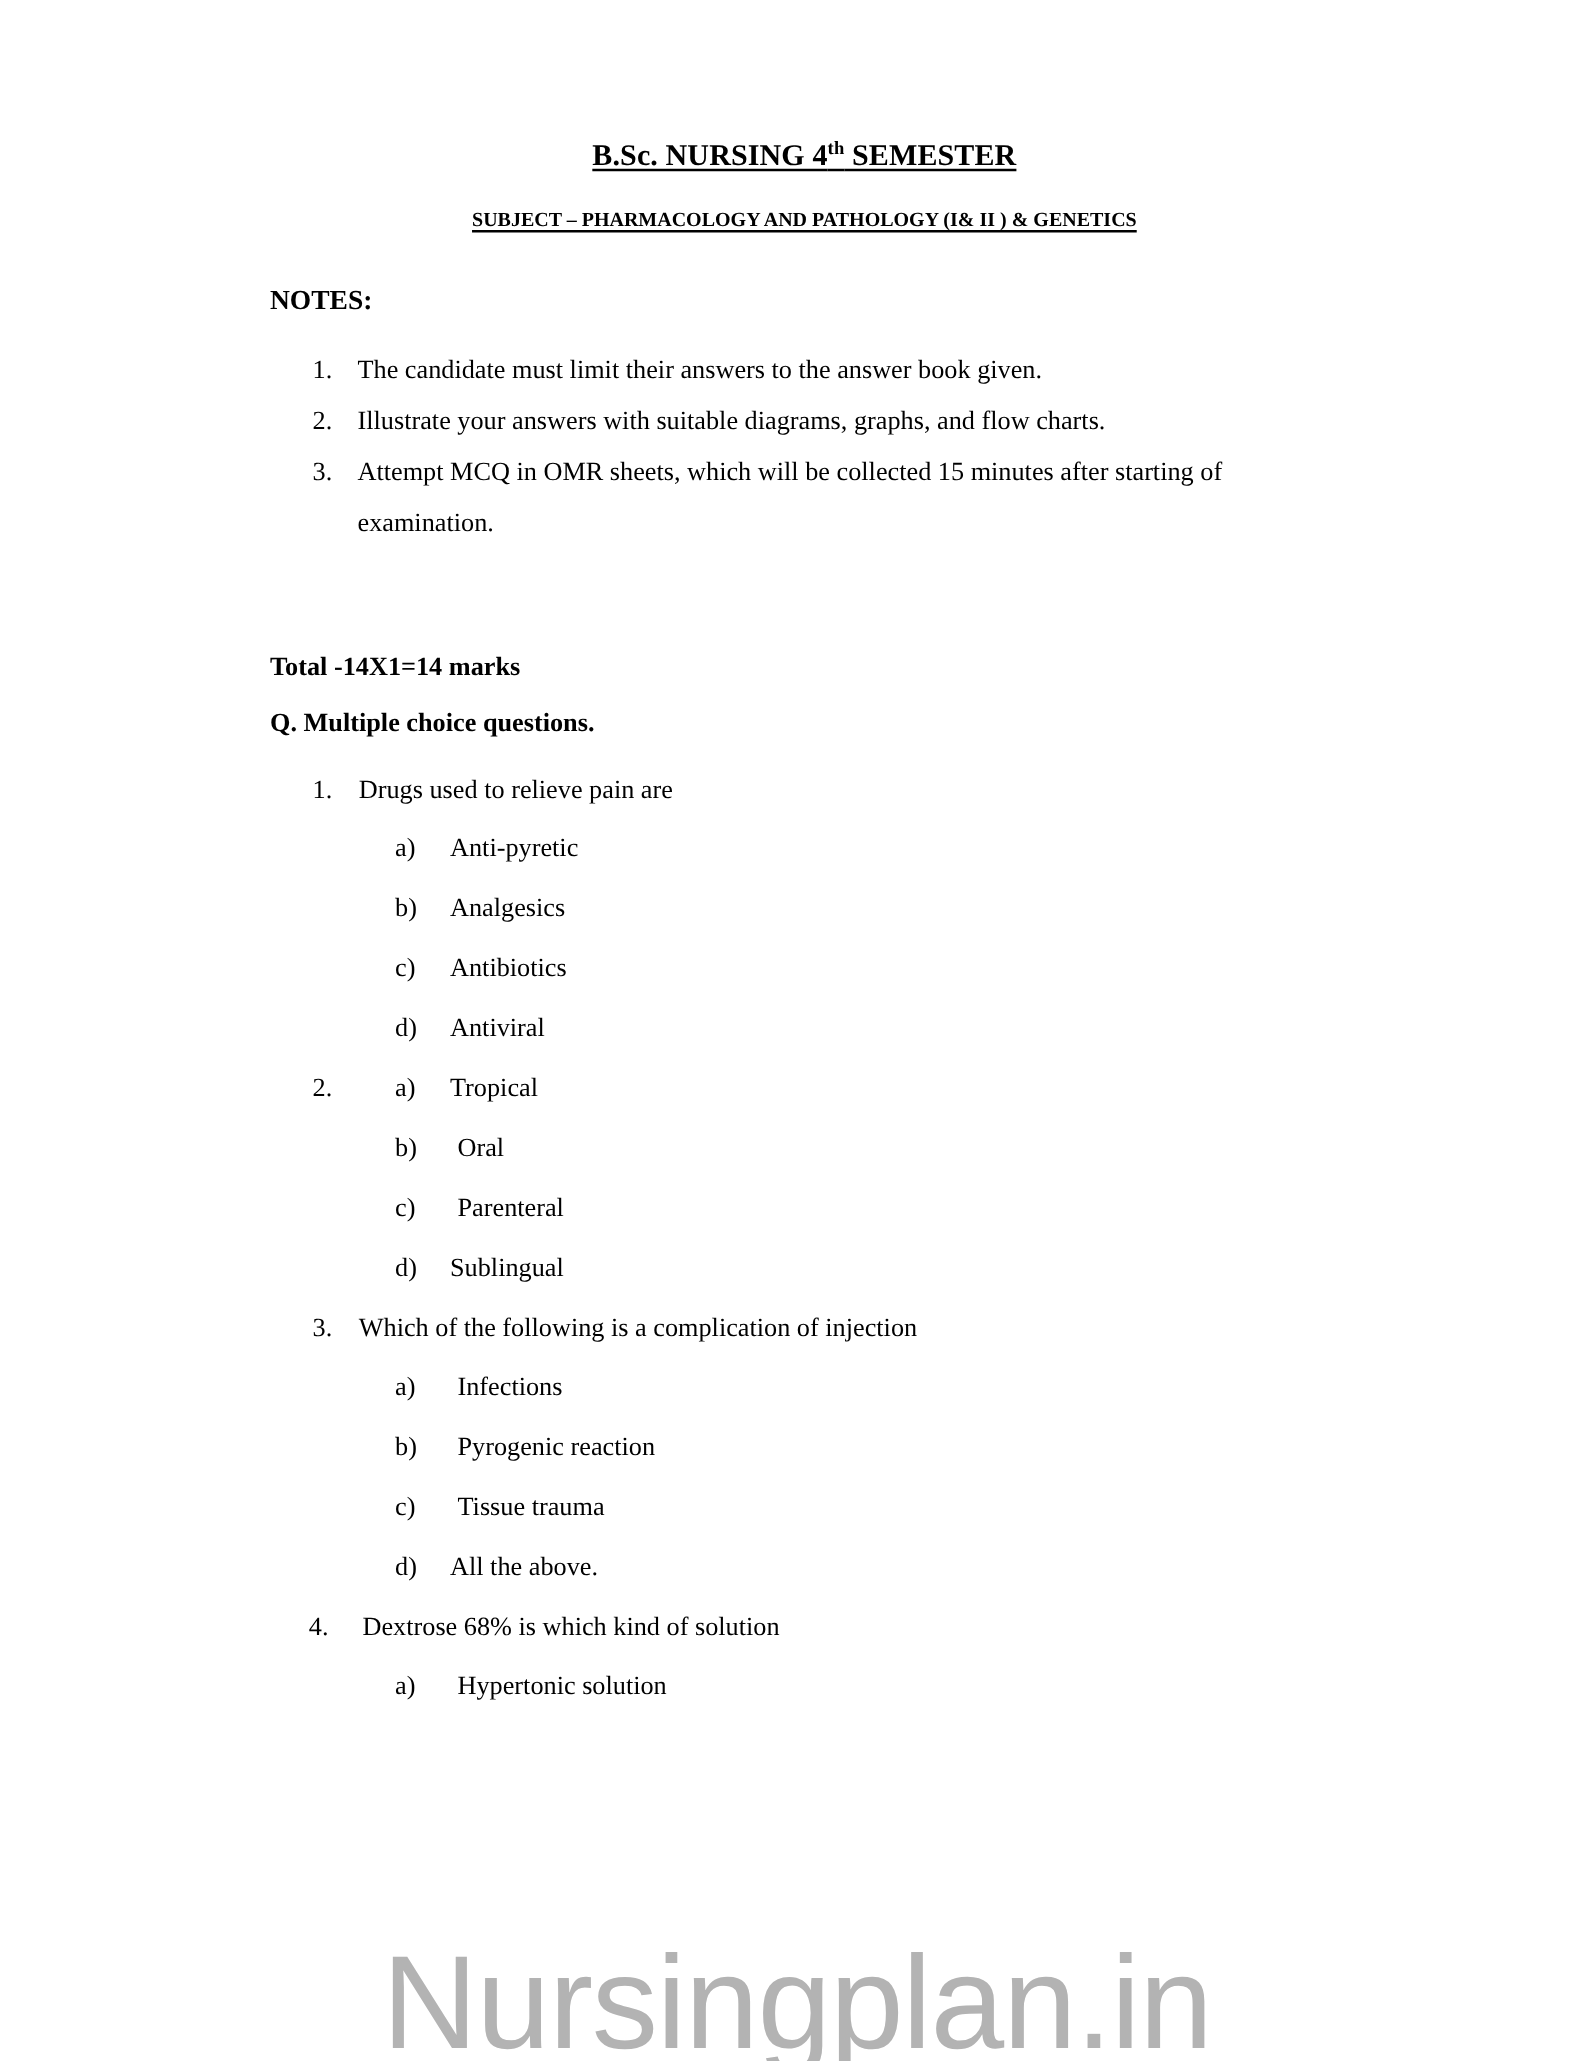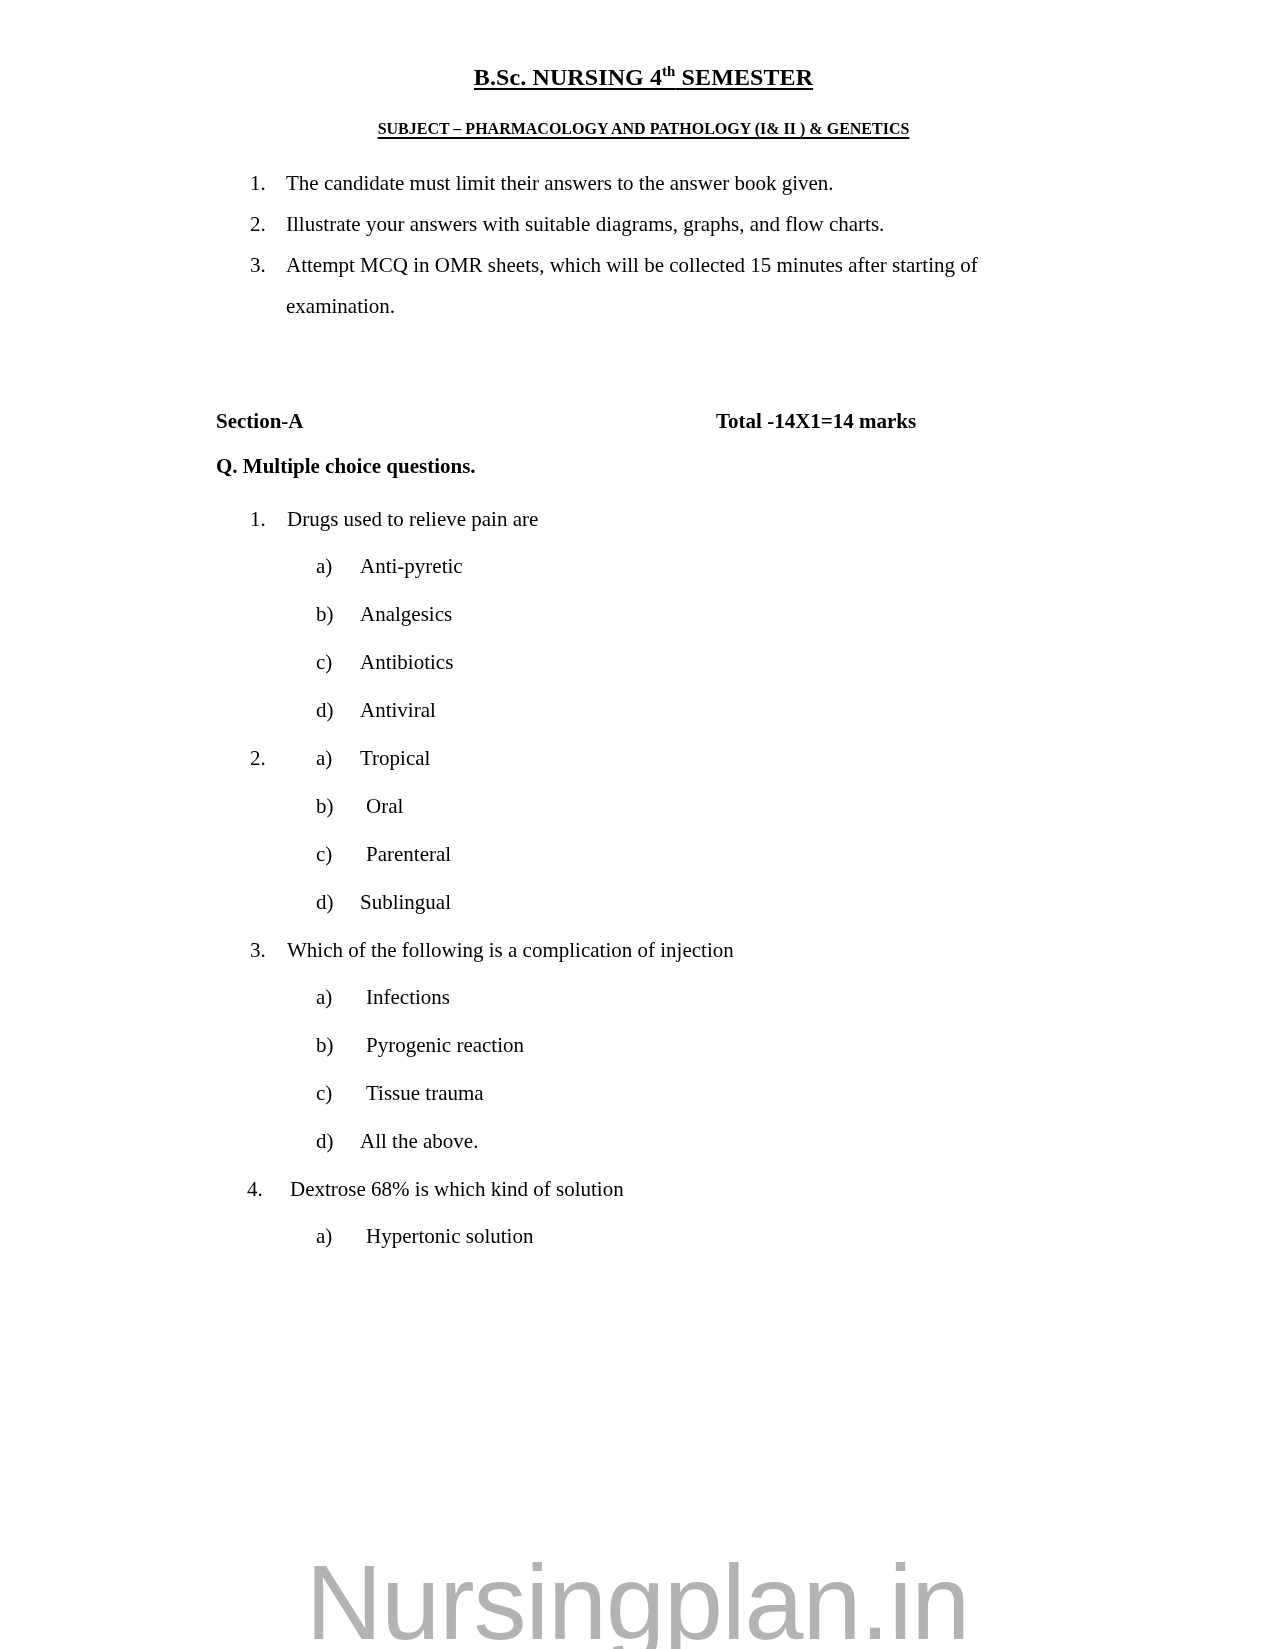--- a/index.html
+++ b/index.html
@@ -23,21 +23,21 @@
   }
   .content {
     position: absolute;
     left: 216px;
     top: 0;
     width: 855px;
   }
 
   
   .title-block {
-    padding-top: 64px;
+    padding-top: 112px;
     text-align: center;
   }
   .doc-title {
     font-size: 24px;
     font-weight: bold;
     letter-spacing: 0.1px;
     line-height: 1.1;
     margin: 0;
   }
   .doc-title .u {
@@ -193,38 +193,38 @@
 
     <div class="title-block">
       <div class="doc-title"><span class="u"><span>B.Sc. NURSING 4</span><sup>th</sup><span> SEMESTER</span></span></div>
     </div>
 
     <div class="subject-block">
       <div class="subject-title"><span class="u">SUBJECT – PHARMACOLOGY AND PATHOLOGY (I&amp; II ) &amp; GENETICS</span></div>
     </div>
 
 
+    <div class="notes-label">NOTES:</div>
 
     <ul class="notes-list">
       <li>
         <span class="num">1.</span>
         <span>The candidate must limit their answers to the answer book given.</span>
       </li>
       <li>
         <span class="num">2.</span>
         <span>Illustrate your answers with suitable diagrams, graphs, and flow charts.</span>
       </li>
       <li>
         <span class="num">3.</span>
         <span>Attempt MCQ in OMR sheets, which will be collected 15 minutes after starting of examination.</span>
       </li>
     </ul>
 
     <div class="section-row">
-      <div class="left">Section-A</div>
       <div class="right">Total -14X1=14 marks</div>
     </div>
 
     <div class="mcq-heading">Q. Multiple choice questions.</div>
 
     <ul class="q-list">
 
       <li class="q-item">
         <div class="q-text">
           <span class="num">1.</span>

